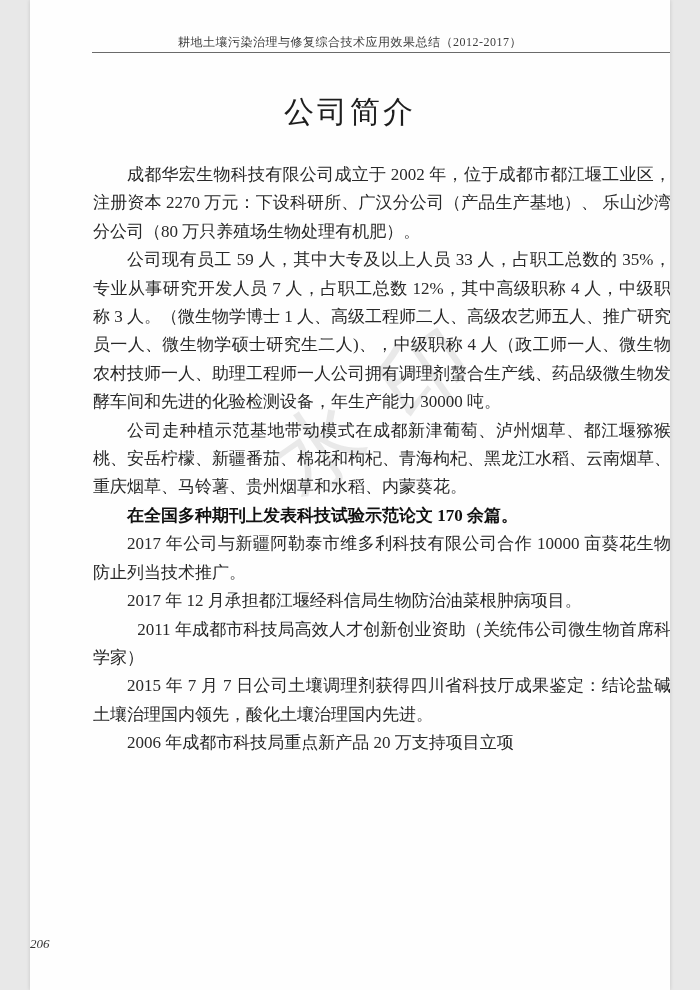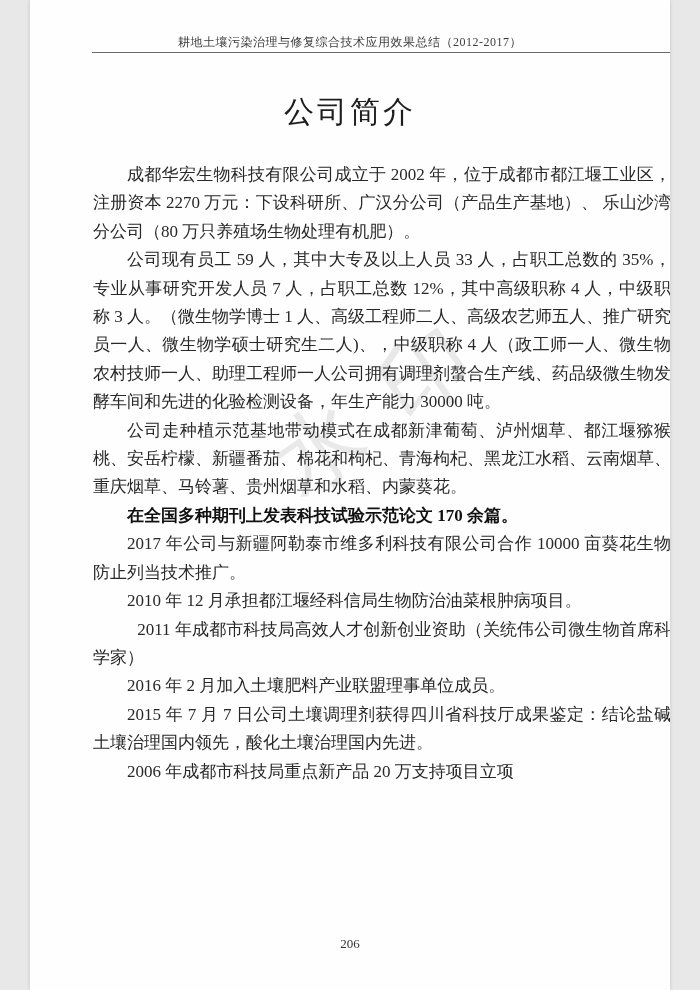--- a/index.html
+++ b/index.html
@@ -84,23 +84,24 @@
     white-space: nowrap;
     color: rgba(125, 125, 125, 0.16);
     pointer-events: none;
     user-select: none;
   }
   .footer {
     position: absolute;
     left: 0;
     right: 0;
     top: 936px;
-    text-align: center;
+    text-align: left;
     font-size: 13px;
     color: #333;
+    font-style: italic;
   }
 </style>
 </head>
 <body>
 
 <div class="page">
 
   <div class="running-header">耕地土壤污染治理与修复综合技术应用效果总结（2012-2017）</div>
 
   <div class="header-rule"></div>
@@ -108,23 +109,22 @@
   <h1 class="title">公司简介</h1>
 
   <div class="watermark">水印</div>
 
   <div class="content">
     <p class="para">成都华宏生物科技有限公司成立于 2002 年，位于成都市都江堰工业区，注册资本 2270 万元：下设科研所、广汉分公司（产品生产基地）、 乐山沙湾分公司（80 万只养殖场生物处理有机肥）。</p>
     <p class="para">公司现有员工 59 人，其中大专及以上人员 33 人，占职工总数的 35%，专业从事研究开发人员 7 人，占职工总数 12%，其中高级职称 4 人，中级职称 3 人。（微生物学博士 1 人、高级工程师二人、高级农艺师五人、推广研究员一人、微生物学硕士研究生二人)、，中级职称 4 人（政工师一人、微生物农村技师一人、助理工程师一人公司拥有调理剂螯合生产线、药品级微生物发酵车间和先进的化验检测设备，年生产能力 30000 吨。</p>
     <p class="para">公司走种植示范基地带动模式在成都新津葡萄、泸州烟草、都江堰猕猴桃、安岳柠檬、新疆番茄、棉花和枸杞、青海枸杞、黑龙江水稻、云南烟草、重庆烟草、马铃薯、贵州烟草和水稻、内蒙葵花。</p>
     <p class="para bold">在全国多种期刊上发表科技试验示范论文 170 余篇。</p>
     <p class="para">2017 年公司与新疆阿勒泰市维多利科技有限公司合作 10000 亩葵花生物防止列当技术推广。</p>
-    <p class="para">2010 年 12 月承担都江堰经科信局生物防治油菜根肿病项目。</p>
+    <p class="para">2017 年 12 月承担都江堰经科信局生物防治油菜根肿病项目。</p>
     <p class="para wide-indent">2011 年成都市科技局高效人才创新创业资助（关统伟公司微生物首席科学家）</p>
-    <p class="para">2016 年 2 月加入土壤肥料产业联盟理事单位成员。</p>
     <p class="para">2015 年 7 月 7 日公司土壤调理剂获得四川省科技厅成果鉴定：结论盐碱土壤治理国内领先，酸化土壤治理国内先进。</p>
     <p class="para">2006 年成都市科技局重点新产品 20 万支持项目立项</p>
   </div>
 
   <div class="footer">
     <span>206</span>
   </div>
 
 </div>
 

